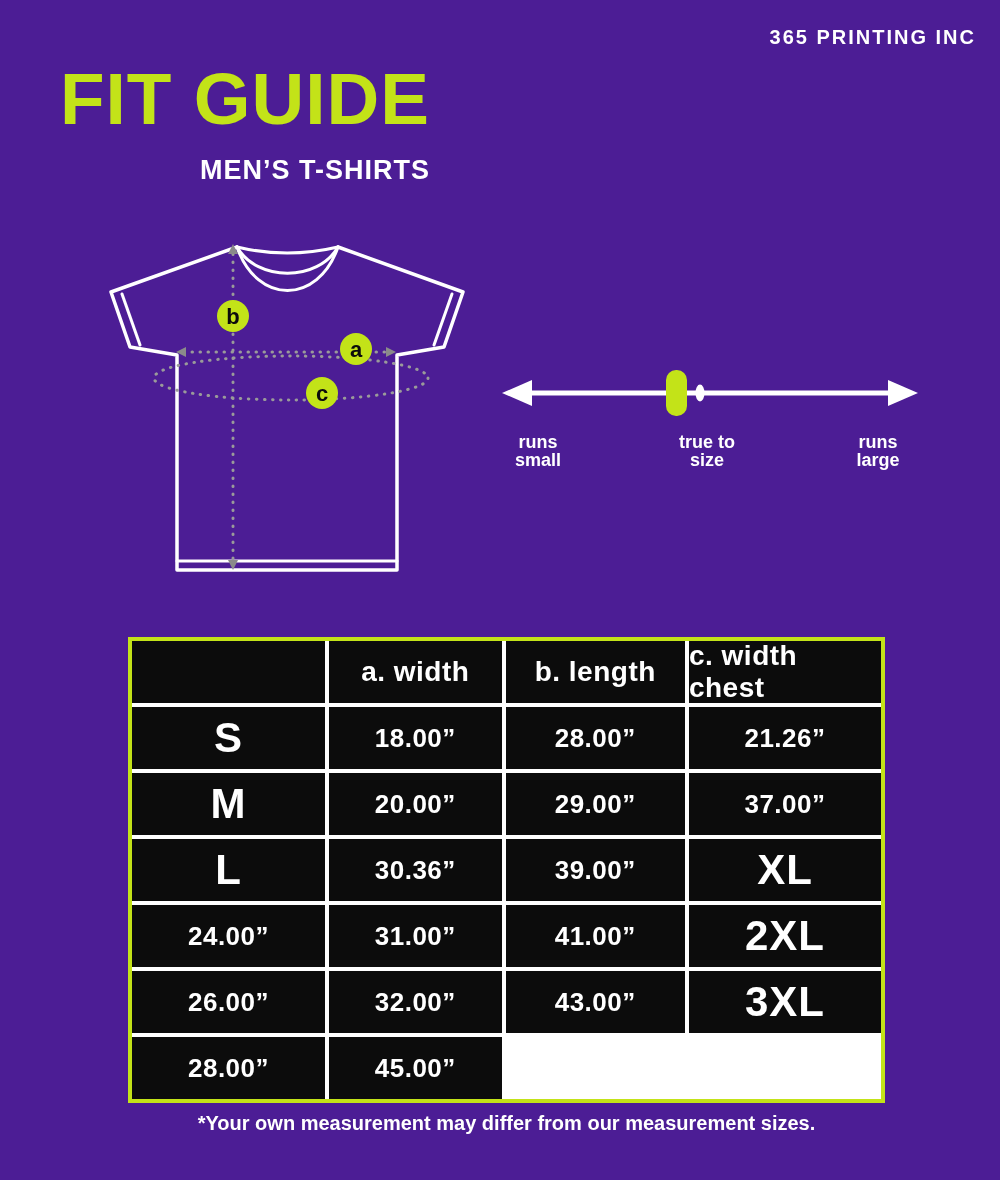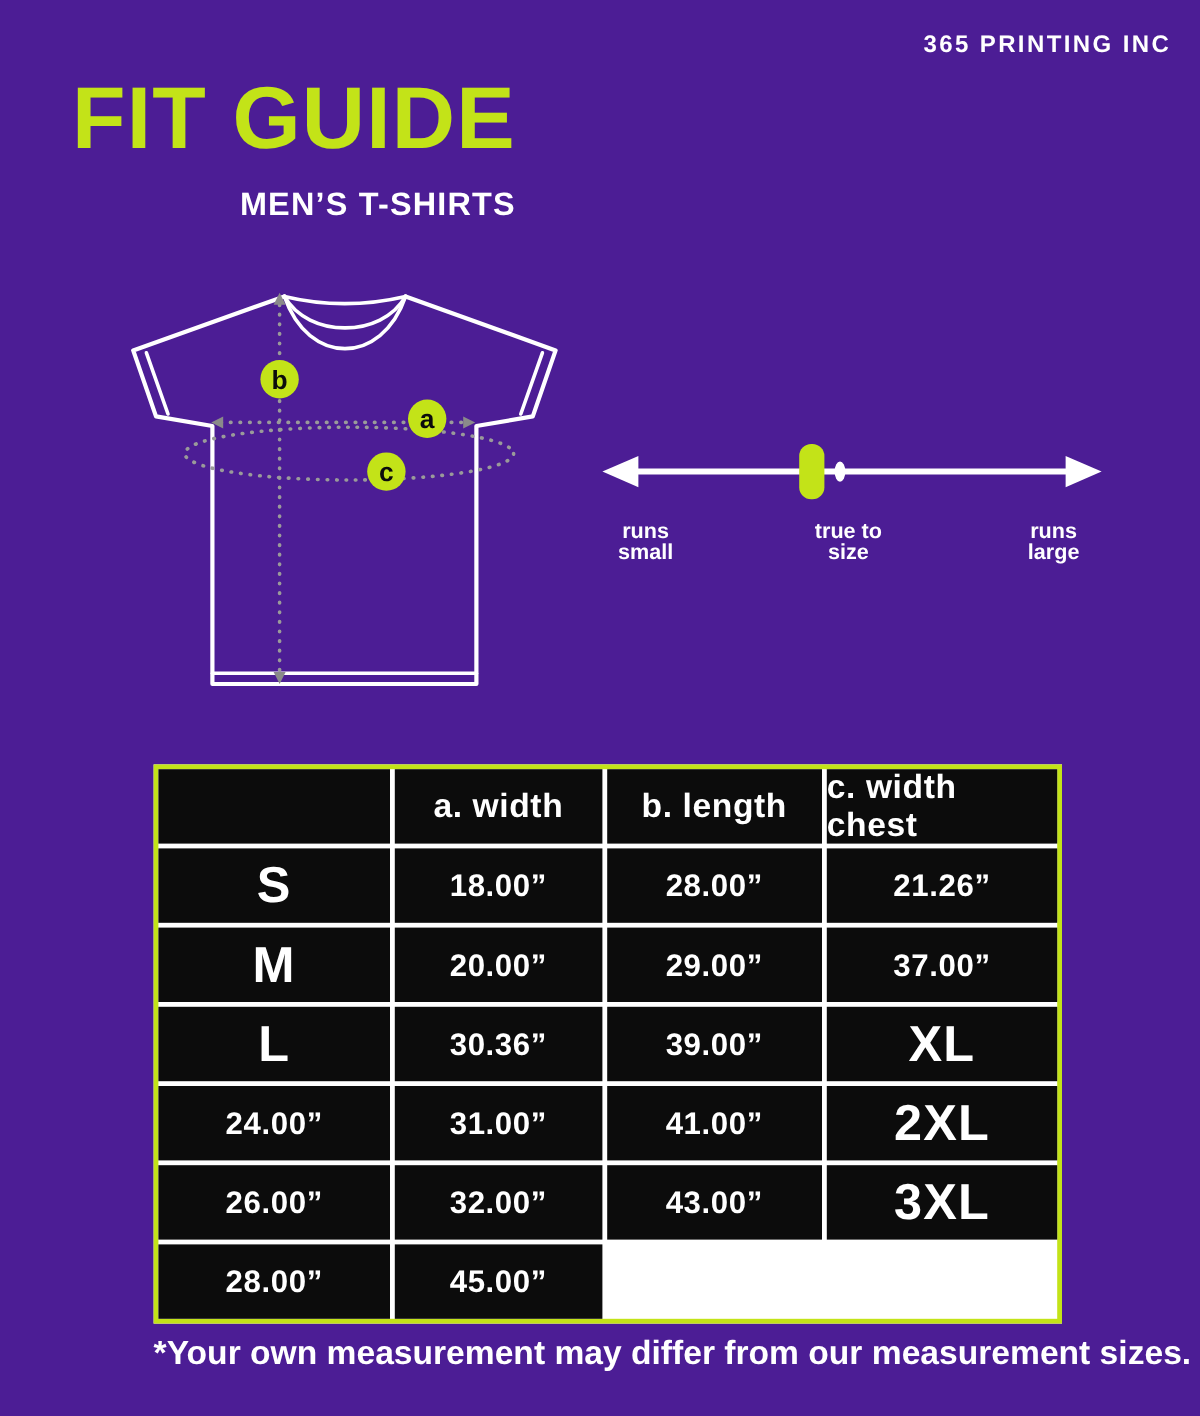--- a/index.html
+++ b/index.html
@@ -39,21 +39,21 @@
   .cell {
     background:#0c0c0c; display:flex; align-items:center; justify-content:center;
     font-weight:bold; color:#fff;
   }
   .cell.header { font-size:28px; letter-spacing:0.5px; }
   .cell.size   { font-size:42px; letter-spacing:1px; }
   .cell.value  { font-size:26px; letter-spacing:0.5px; }
 
   .footnote {
     position:absolute; left:128px; top:1112px; width:757px;
-    text-align:right; font-size:28px; font-weight:bold; color:#fff;
+    text-align:center; font-size:20px; font-weight:bold; color:#fff;
     white-space:nowrap;
   }
 </style>
 </head>
 <body>
 
 <div class="canvas" style="--accent:#c3e318;">
 
   <div class="brand">365 PRINTING INC</div>
 

